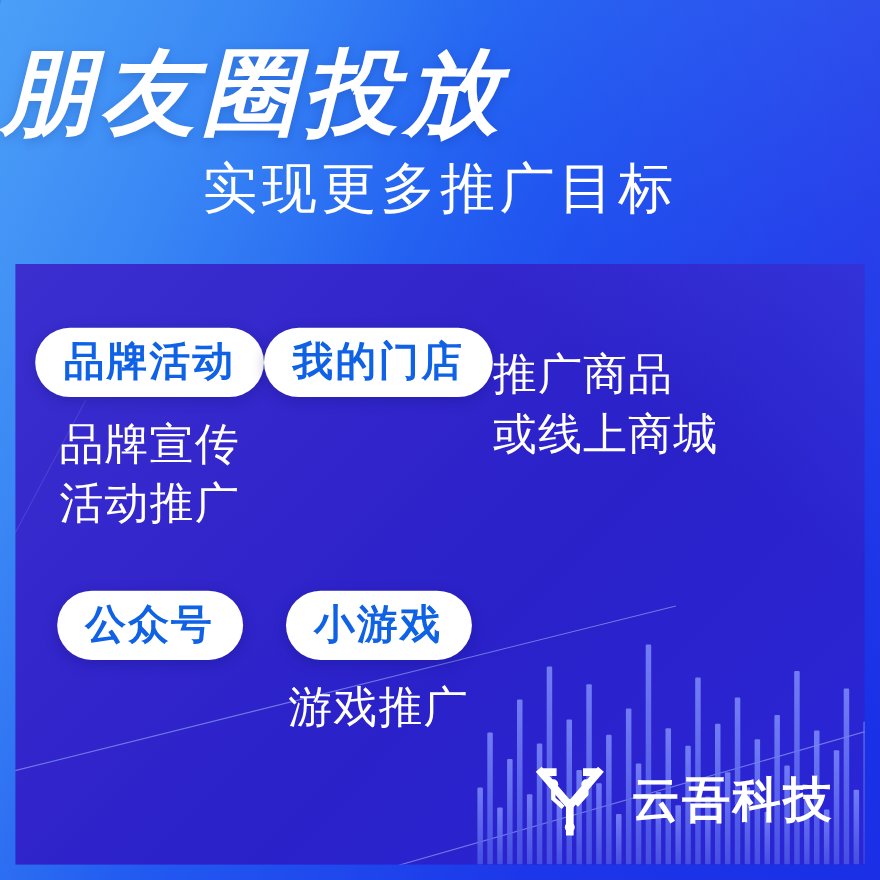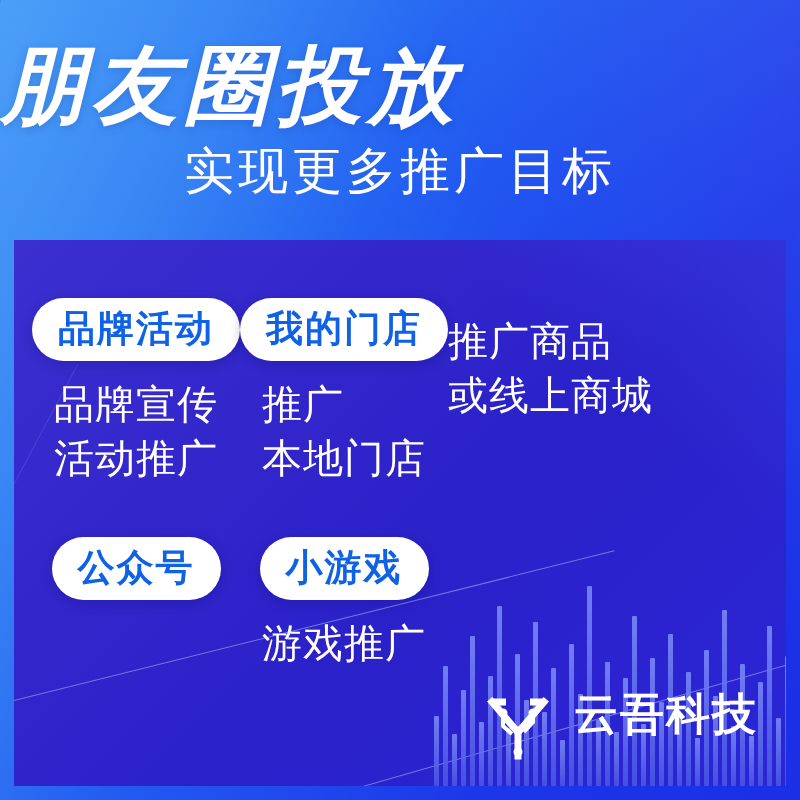--- a/index.html
+++ b/index.html
@@ -99,21 +99,21 @@
   }
   .lines{ margin-top:16px; text-align:left; }
   .lines div{
     color:#ffffff; font-size:40px; font-weight:normal;
     letter-spacing:1px; line-height:54px; white-space:nowrap;
   }
 
   
   #logo{
     position:absolute; right:28px; bottom:22px;
-    display:flex; align-items:flex-start; gap:20px;
+    display:flex; align-items:center; gap:20px;
   }
   #logo .mark{ width:72px; height:72px; }
   #logo .brand{
     color:#ffffff; font-size:44px; font-weight:bold; letter-spacing:2px; line-height:1;
   }
 </style>
 </head>
 <body>
 
 <div id="poster">
@@ -179,24 +179,20 @@
       <div class="cell">
         <div class="pill">品牌活动</div>
         <div class="lines">
           <div>品牌宣传</div>
           <div>活动推广</div>
         </div>
       </div>
 
       <div class="cell">
         <div class="pill">我的门店</div>
-        <div class="lines">
-          <div>推广</div>
-          <div>本地门店</div>
-        </div>
       </div>
 
       <div class="cell">
         <div class="lines">
           <div>推广商品</div>
           <div>或线上商城</div>
         </div>
       </div>
 
 

